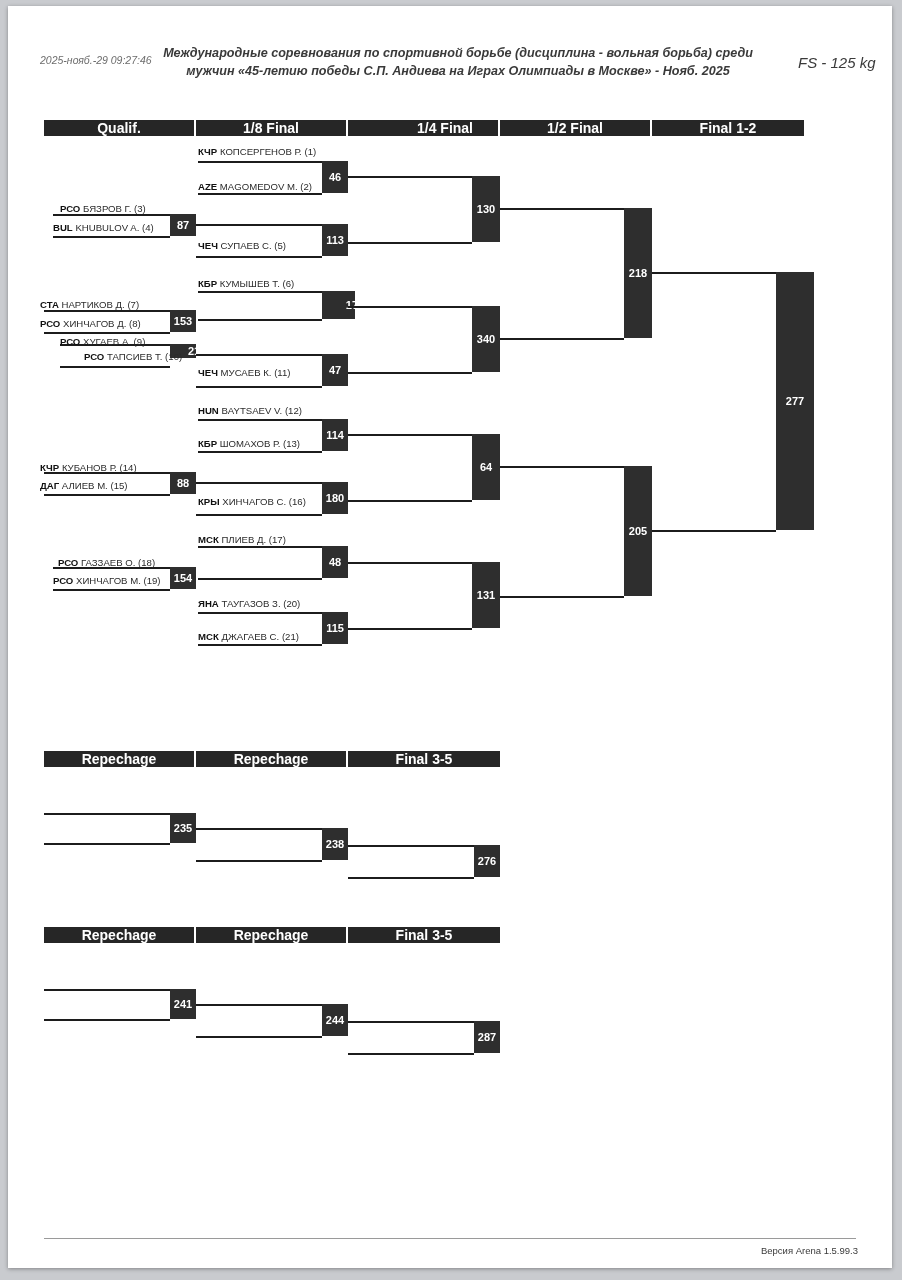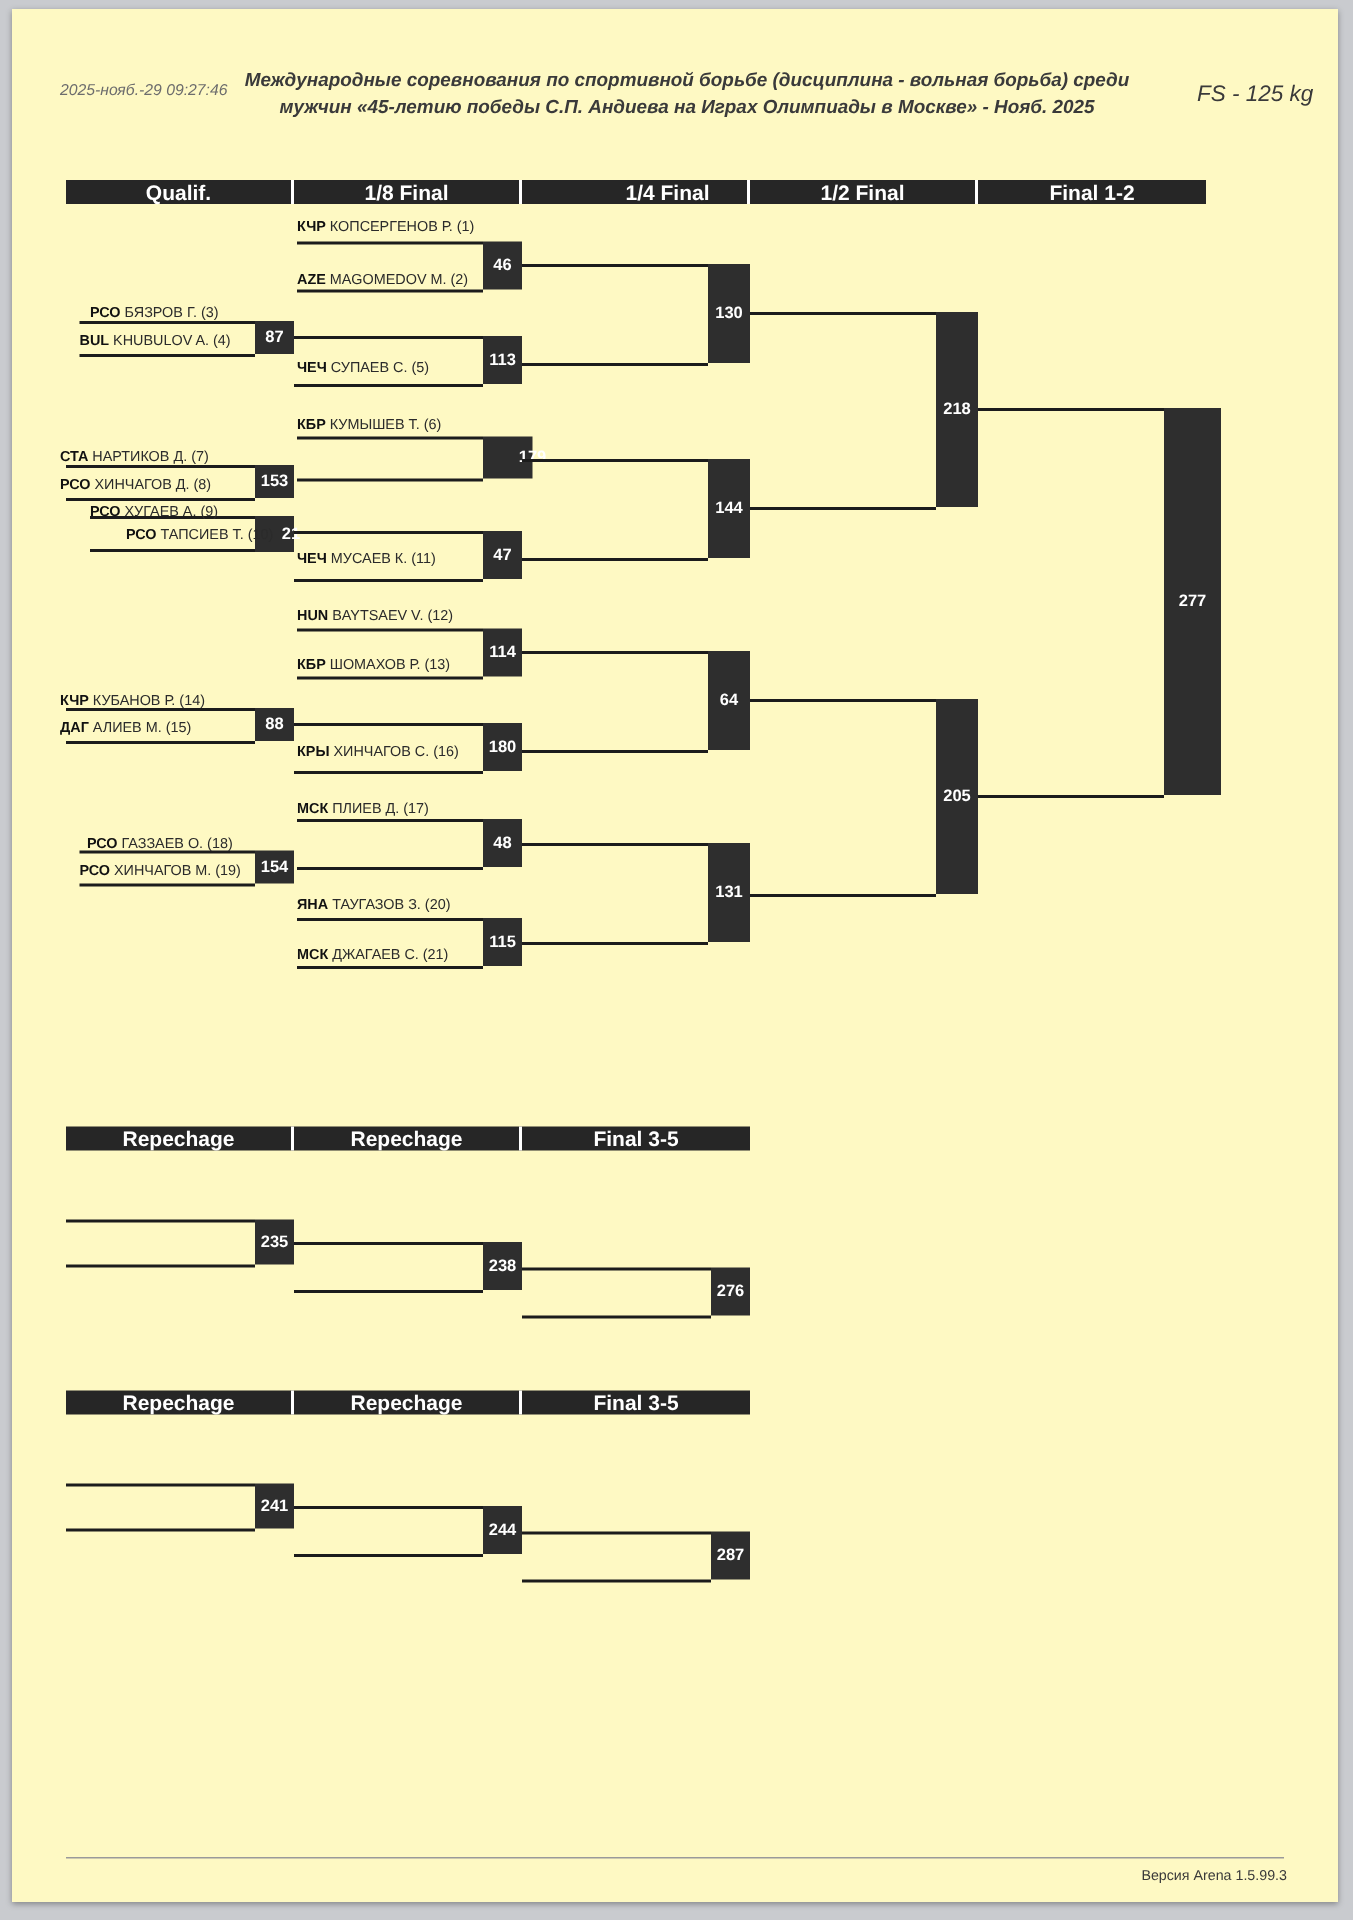--- a/index.html
+++ b/index.html
@@ -5,21 +5,21 @@
   html,body{margin:0;padding:0;}
   body{
     width:902px;height:1280px;
     background:#c9cbcf;
     font-family:"Liberation Sans","DejaVu Sans",sans-serif;
     overflow:hidden;
   }
   .page{
     position:absolute;left:8px;top:6px;
     width:884px;height:1262px;
-    background:#fef9c3;
+    background:#ffffff;
     box-shadow:0 1px 4px rgba(0,0,0,.35);
   }
   
   .hdr-date{
     position:absolute;left:32px;top:48px;
     font-size:10.5px;font-style:italic;color:#6d6d6d;
     white-space:nowrap;
   }
   .hdr-title{
     position:absolute;left:150px;top:38px;width:600px;
@@ -84,21 +84,21 @@
 
   <div id="main-bracket">
       <div class="hline" style="left: 45px; top: 208px; width: 117px;"></div>
       <div class="hline" style="left: 45px; top: 230px; width: 117px;"></div>
       <div class="score" style="left: 162px; top: 208px; width: 26px; height: 22px;">87</div>
       <div class="hline" style="left: 36px; top: 304px; width: 126px;"></div>
       <div class="hline" style="left: 36px; top: 326px; width: 126px;"></div>
       <div class="score" style="left: 162px; top: 304px; width: 26px; height: 22px;">153</div>
       <div class="hline" style="left: 52px; top: 338px; width: 110px;"></div>
       <div class="hline" style="left: 52px; top: 360px; width: 110px;"></div>
-      <div class="score" style="left: 162px; top: 338px; width: 26px; height: 24px; padding-left: 22px;">21</div>
+      <div class="score" style="left: 162px; top: 338px; width: 26px; height: 14px; padding-left: 22px;">21</div>
       <div class="hline" style="left: 36px; top: 466px; width: 126px;"></div>
       <div class="hline" style="left: 36px; top: 488px; width: 126px;"></div>
       <div class="score" style="left: 162px; top: 466px; width: 26px; height: 22px;">88</div>
       <div class="hline" style="left: 45px; top: 561px; width: 117px;"></div>
       <div class="hline" style="left: 45px; top: 583px; width: 117px;"></div>
       <div class="score" style="left: 162px; top: 561px; width: 26px; height: 22px;">154</div>
       <div class="hline" style="left: 190px; top: 155px; width: 124px;"></div>
       <div class="hline" style="left: 190px; top: 187px; width: 124px;"></div>
       <div class="score" style="left: 314px; top: 155px; width: 26px; height: 32px;">46</div>
       <div class="hline" style="left: 188px; top: 218px; width: 126px;"></div>
@@ -120,21 +120,21 @@
       <div class="hline" style="left: 190px; top: 572px; width: 124px;"></div>
       <div class="score" style="left: 314px; top: 540px; width: 26px; height: 32px;">48</div>
       <div class="hline" style="left: 190px; top: 606px; width: 124px;"></div>
       <div class="hline" style="left: 190px; top: 638px; width: 124px;"></div>
       <div class="score" style="left: 314px; top: 606px; width: 26px; height: 32px;">115</div>
       <div class="hline" style="left: 340px; top: 170px; width: 124px;"></div>
       <div class="hline" style="left: 340px; top: 236px; width: 124px;"></div>
       <div class="score" style="left: 464px; top: 170px; width: 28px; height: 66px;">130</div>
       <div class="hline" style="left: 340px; top: 300px; width: 124px;"></div>
       <div class="hline" style="left: 340px; top: 366px; width: 124px;"></div>
-      <div class="score" style="left: 464px; top: 300px; width: 28px; height: 66px;">144</div>
+      <div class="score" style="left: 464px; top: 300px; width: 28px; height: 66px;">340</div>
       <div class="hline" style="left: 340px; top: 428px; width: 124px;"></div>
       <div class="hline" style="left: 340px; top: 494px; width: 124px;"></div>
       <div class="score" style="left: 464px; top: 428px; width: 28px; height: 66px;">64</div>
       <div class="hline" style="left: 340px; top: 556px; width: 124px;"></div>
       <div class="hline" style="left: 340px; top: 622px; width: 124px;"></div>
       <div class="score" style="left: 464px; top: 556px; width: 28px; height: 66px;">131</div>
       <div class="hline" style="left: 492px; top: 202px; width: 124px;"></div>
       <div class="hline" style="left: 492px; top: 332px; width: 124px;"></div>
       <div class="score" style="left: 616px; top: 202px; width: 28px; height: 130px;">218</div>
       <div class="hline" style="left: 492px; top: 460px; width: 124px;"></div>

